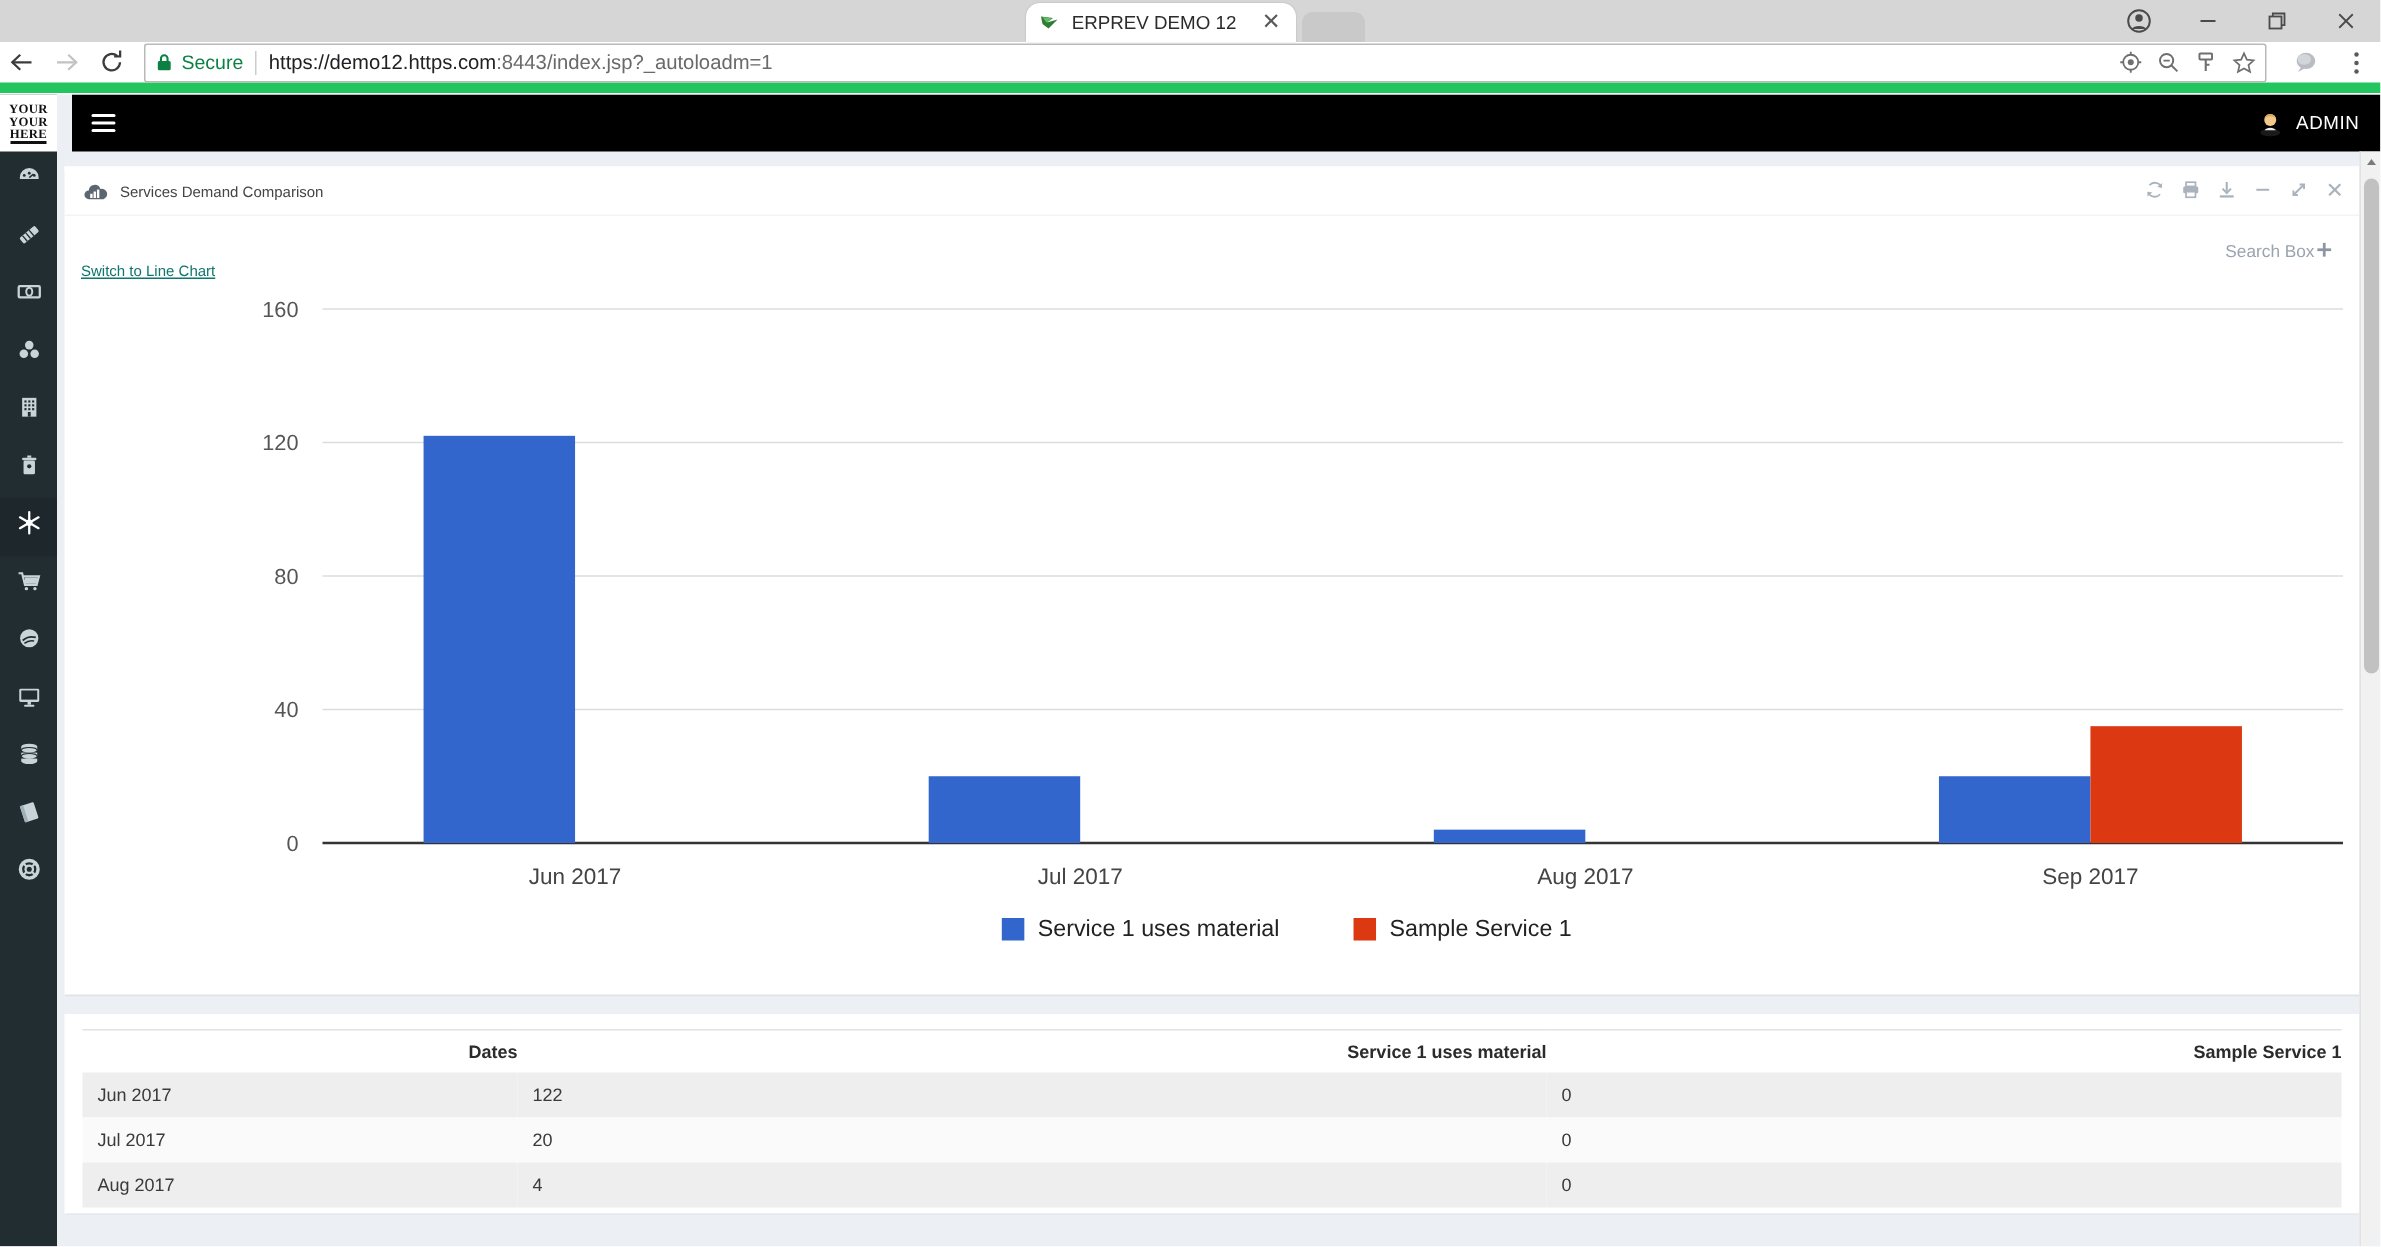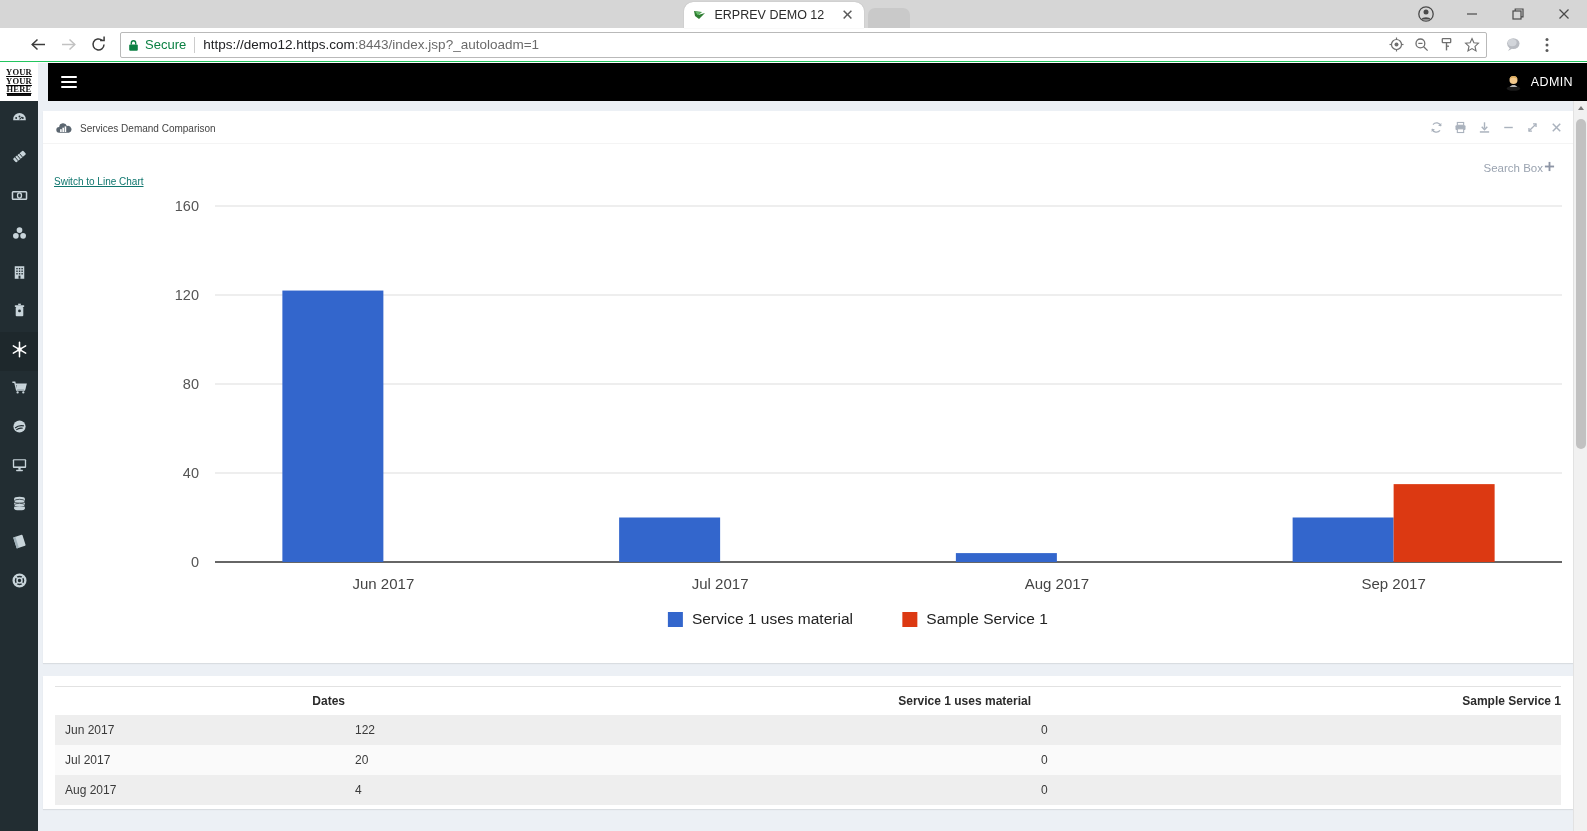--- a/index.html
+++ b/index.html
@@ -46,21 +46,21 @@
     position: absolute; right: 0; top: 0; height: 28px;
     display: flex; align-items: center;
   }
   .winbtn {
     width: 46px; height: 28px; display:flex; align-items:center;
     justify-content:center; color:#4a4a4a;
   }
 
   .navbar {
     height: 34px; background: #ffffff; display: flex; align-items: center;
-    padding: 0 24px; border-bottom: 1px solid #22c55e;
+    padding: 0 0; border-bottom: 7px solid #22c55e;
   }
   .navicon {
     width: 28px; height: 28px; display:flex; align-items:center;
     justify-content:center; color:#5f6368; margin-right: 2px;
   }
   .navicon.disabled { color: #c2c2c2; }
   .omnibox {
     flex: 1 1 auto; height: 26px; background:#fff;
     border: 1px solid #b9b9b9; border-radius: 2px;
     display:flex; align-items:center; padding: 0 6px; margin: 0 6px;
@@ -76,21 +76,20 @@
   .ext-icons { display:flex; align-items:center; gap: 4px; padding-left: 6px;}
 
   
   .app {
     position:absolute; left:0; top:63px; width:1587px; height:768px;
     background:#ecf0f5; overflow:hidden;
   }
   .sidebar {
     position:absolute; left:0; top:0; width:38px; height:768px;
     background:#222d32;
-    text-decoration:underline;
   }
   .logo-box {
     width:38px; height:38px; background:#ffffff;
     display:flex; flex-direction:column; align-items:center;
     justify-content:center; line-height:1.0;
   }
   .logo-box span {
     font-family:"Liberation Serif", serif; font-weight:bold;
     font-size:8.5px; color:#111; letter-spacing:.2px;
   }

